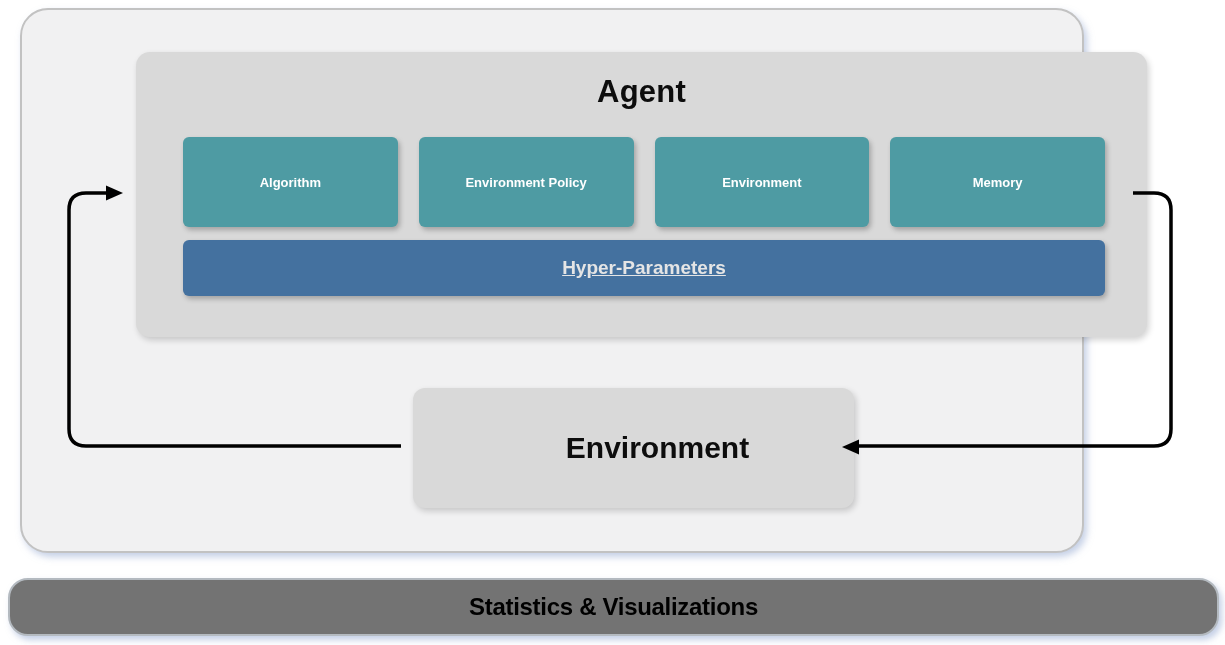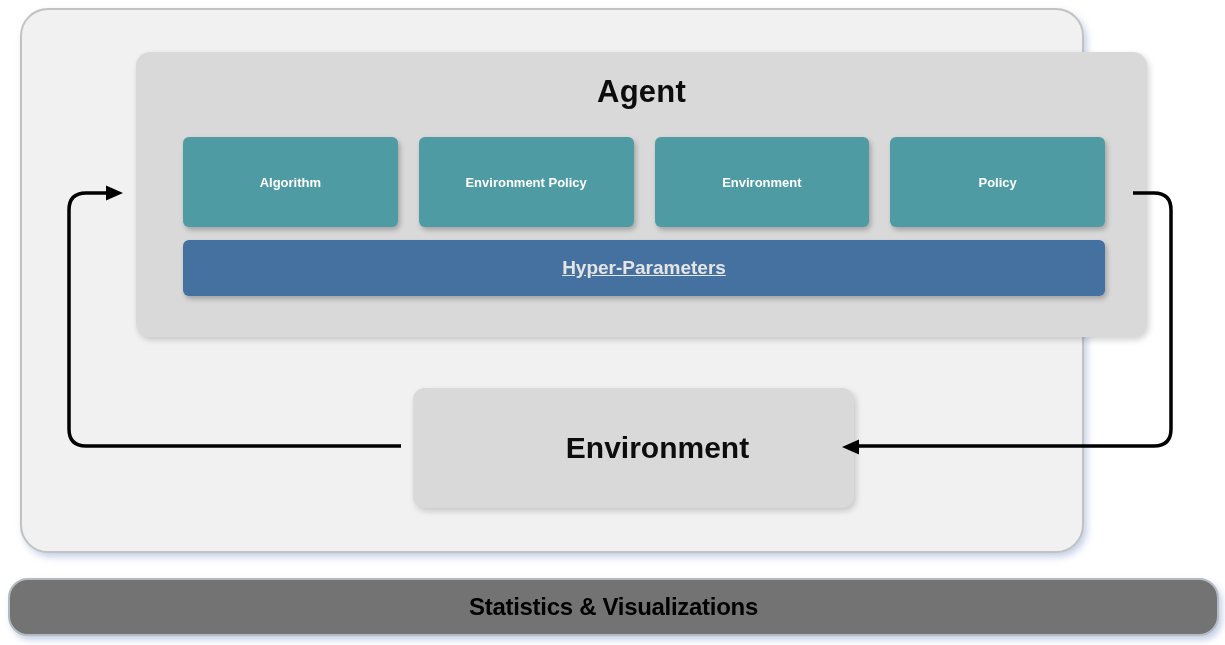--- a/index.html
+++ b/index.html
@@ -126,21 +126,21 @@
 
 <div class="panel">
 
   <div class="agent-box">
     <div class="agent-title">Agent</div>
 
     <div class="components-row">
       <div class="component">Algorithm</div>
       <div class="component">Environment Policy</div>
       <div class="component">Environment</div>
-      <div class="component">Policy</div>
+      <div class="component">Memory</div>
     </div>
 
     <div class="hyper-bar">Hyper-Parameters</div>
   </div>
 
   <div class="environment-box">Environment</div>
 
 </div>
 
 <svg class="arrows" viewBox="0 0 1225 645" xmlns="http://www.w3.org/2000/svg">

